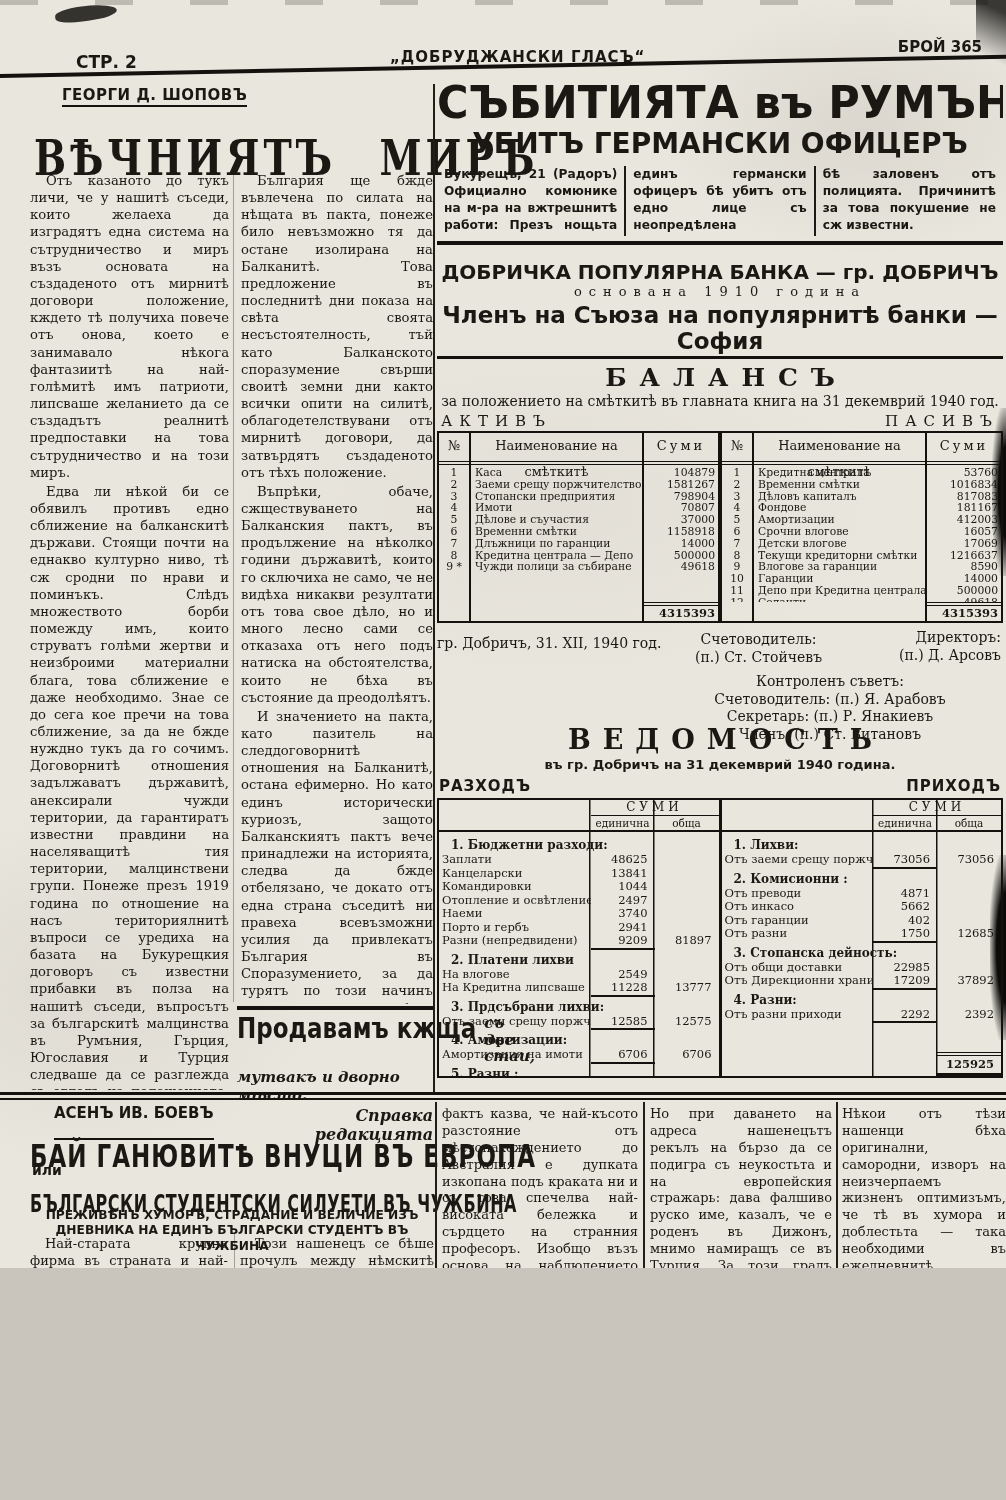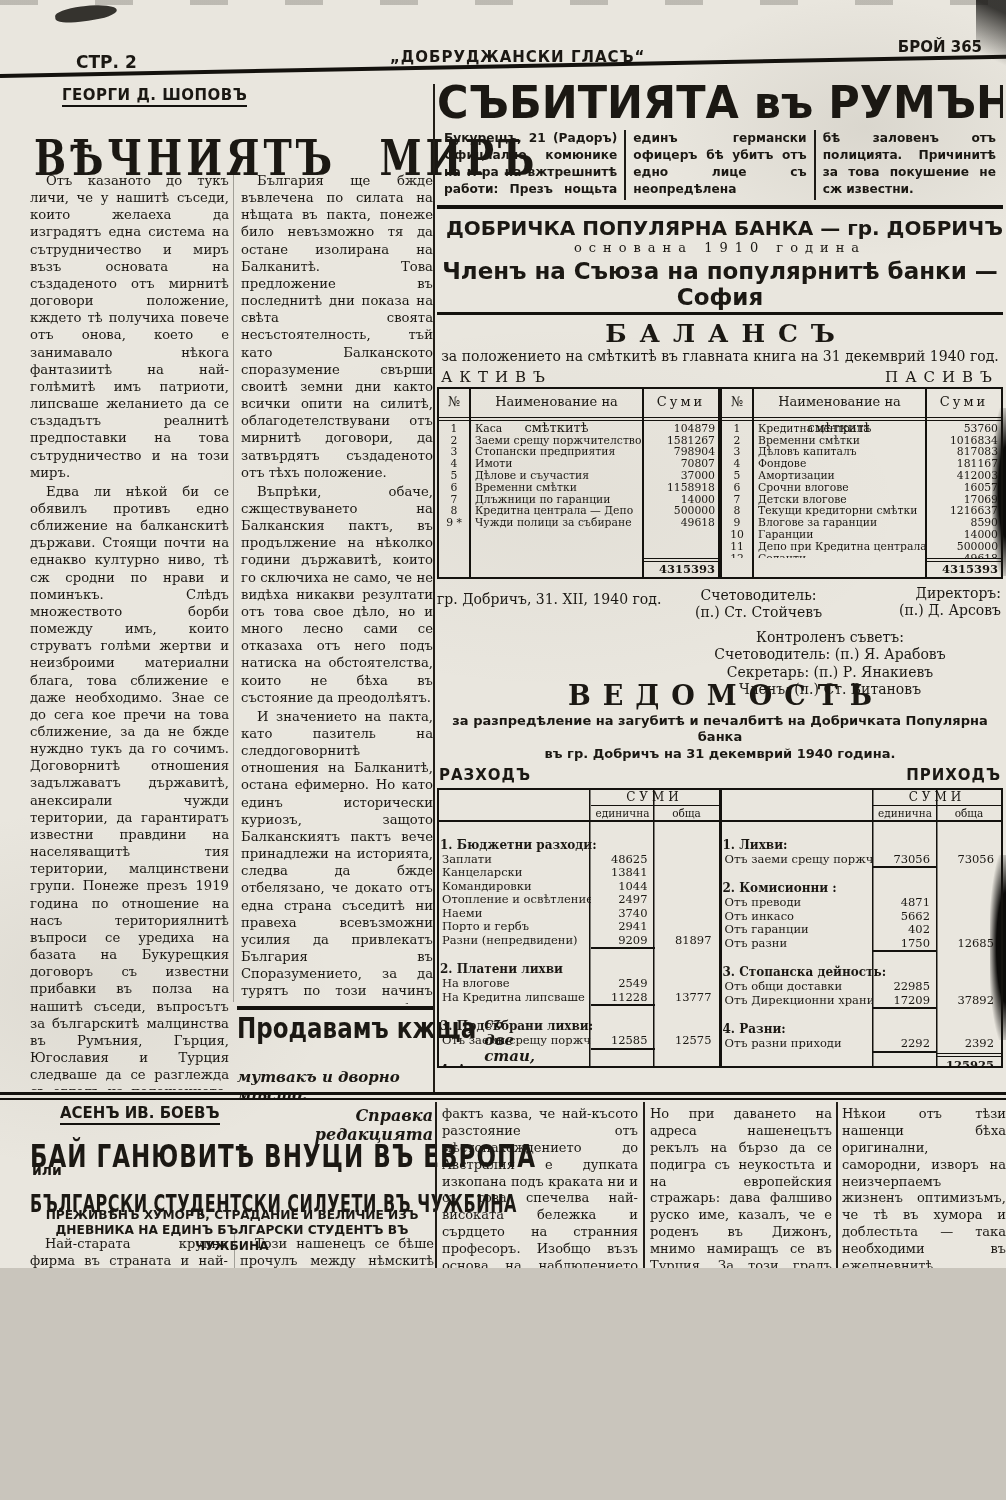--- a/index.html
+++ b/index.html
@@ -44,21 +44,21 @@
   .ad-l3{font:bold italic 16px/1.2 "DejaVu Serif",serif;text-align:right;margin-top:2px}
 
   
   .rsec{position:absolute;left:437px;top:80px;width:566px;height:1014px;overflow:hidden}
   .r-head{font:bold 43px/1.02 "DejaVu Sans","Liberation Sans",sans-serif;text-align:center;white-space:nowrap;transform:scaleY(1.05);transform-origin:center top;margin:0}
   .r-sub{font:bold 28px/1.15 "DejaVu Sans","Liberation Sans",sans-serif;text-align:center;margin:4px 0 0}
   .news{display:flex;margin-top:6px;height:70px;overflow:hidden}
   .news p{font:bold 12.2px/1.4 "DejaVu Sans","Liberation Sans",sans-serif;text-align:justify;margin:0;padding:0 7px;flex:1}
   .news p+p{border-left:2px solid #1c1a16}
   .hr-thick{border:0;border-top:4px solid #14120e;margin:5px 0 4px}
-  .bank-name{font:bold 20px/1.2 "DejaVu Sans","Liberation Sans",sans-serif;text-align:right;margin-top:7px}
+  .bank-name{font:bold 20px/1.2 "DejaVu Sans","Liberation Sans",sans-serif;text-align:center;margin-top:15px}
   .founded{font:13px/1.3 "DejaVu Serif",serif;text-align:center;letter-spacing:7px}
   .member{text-align:center;margin-top:1px}
   .member span{display:inline-block;font:bold 23px/1.15 "DejaVu Sans","Liberation Sans",sans-serif;border-bottom:3px solid #14120e;padding-bottom:1px}
   .bal-title{font:bold 25px/1.15 "DejaVu Serif",serif;text-align:center;letter-spacing:13px;padding-left:13px;margin:5px 0 0}
   .bal-sub{font:14px/1.25 "DejaVu Serif",serif;text-align:center}
   .bal-labels{display:flex;justify-content:space-between;font:15px/1.2 "DejaVu Serif",serif;letter-spacing:7px;padding:2px 4px 1px}
   .bal-wrap{display:flex;height:188px;border-top:2px solid #14120e;border-bottom:2px solid #14120e}
   .bal-half{flex:1;display:flex;flex-direction:column;border-left:2px solid #14120e;
     background-image:linear-gradient(#14120e,#14120e),linear-gradient(#14120e,#14120e);
     background-repeat:no-repeat;background-size:2px 100%,2px 100%;
@@ -88,33 +88,33 @@
     background-image:linear-gradient(#14120e,#14120e),linear-gradient(#14120e,#14120e);
     background-repeat:no-repeat;background-size:1.5px 100%,1.5px 100%;
     background-position:calc(100% - 128px) 0, calc(100% - 64px) 0;}
   .ved-half:last-child{border-left-width:3px;border-right:2px solid #14120e}
   .vhead{position:relative;height:30px;border-bottom:2px solid #14120e}
   .vhead .sums{position:absolute;right:0;top:0;width:128px;height:100%;display:flex;flex-direction:column}
   .vhead .st{font:12px/15px "DejaVu Serif",serif;letter-spacing:4px;text-align:center;border-bottom:1px solid #14120e}
   .vhead .uu{display:flex;flex:1}
   .vhead .uu span{flex:1;font:10.5px/14px "DejaVu Serif",serif;text-align:center}
   .vbody{flex:1;display:flex;flex-direction:column;overflow:hidden;padding-top:3px}
-  .vghead{font:bold 12px/16px "DejaVu Serif",serif;padding-left:1px;margin-top:12px}
+  .vghead{font:bold 12px/16px "DejaVu Serif",serif;padding-left:12px;margin-top:2px}
   .vrow{display:grid;grid-template-columns:1fr 64px 64px;font:11.5px/13.5px "DejaVu Serif",serif}
   .v-nm{padding-left:3px;white-space:nowrap;overflow:hidden}
   .v-un,.v-tt{text-align:right;padding-right:7px}
   .rule-after .v-un{border-bottom:2px solid #14120e}
   .vtotal{display:grid;grid-template-columns:1fr 64px 64px;margin-top:auto;font:bold 11.5px/17px "DejaVu Serif",serif}
   .vtotal .v-tt{border-top:4px double #14120e;border-bottom:3px solid #14120e}
 
   .bottom-rule{position:absolute;top:1092px;left:0;width:1006px;height:3px;border-top:3px solid #14120e;border-bottom:2px solid #14120e}
 
   
   .students{position:absolute;left:30px;top:1102px;width:976px;height:398px;overflow:hidden}
-  .st-author{position:absolute;left:30px;top:2px;font:bold 15px "DejaVu Sans","Liberation Sans",sans-serif;border-bottom:2px solid #14120e;padding-bottom:1px}
+  .st-author{position:absolute;left:24px;top:2px;font:bold 15px "DejaVu Sans","Liberation Sans",sans-serif;border-bottom:2px solid #14120e;padding-bottom:16px}
   .st-t1{position:absolute;left:0;top:24px;font:bold 23px/1 "DejaVu Sans","Liberation Sans",sans-serif;letter-spacing:1px;transform:scaleY(1.35);transform-origin:left top;white-space:nowrap}
   .st-or{position:absolute;left:2px;top:60px;font:bold 14px "DejaVu Sans","Liberation Sans",sans-serif}
   .st-t2{position:absolute;left:0;top:77px;font:bold 16px/1 "DejaVu Sans","Liberation Sans",sans-serif;letter-spacing:.5px;transform:scaleY(1.55);transform-origin:left top;white-space:nowrap}
   .st-deck{position:absolute;left:0;top:106px;width:404px;font:bold 12.2px/1.25 "DejaVu Sans","Liberation Sans",sans-serif;text-align:center}
   .stcol{position:absolute;overflow:hidden;font:13px/1.3 "DejaVu Serif",serif;text-align:justify}
   .stcol p{margin:0 0 2px;text-indent:15px}
   .stcol p.cont{text-indent:0}
   .st-c1{left:0;top:134px;width:198px;height:262px}
   .st-c2{left:210px;top:134px;width:194px;height:262px}
   .st-c3{left:412px;top:4px;width:196px;height:392px}
@@ -164,20 +164,21 @@
     <div class="ad-row">
       <span class="ad-lead">Продавамъ кжща</span>
       <span class="ad-tail">съ две стаи,</span>
     </div>
     <div class="ad-l2">мутвакъ и дворно мѣсто.</div>
     <div class="ad-l3">Справка редакцията</div>
   </div>
 
   <section class="rsec">
     <h1 class="r-head">СЪБИТИЯТА въ РУМЪНИЯ</h1>
+    <h2 class="r-sub">УБИТЪ ГЕРМАНСКИ ОФИЦЕРЪ</h2>
     <div class="news">
       <p>Букурещъ, 21 (Радоръ) Официално комюнике на м-ра на вжтрешнитѣ работи: Презъ нощьта на 19 януарий</p>
       <p>единъ германски офицеръ бѣ убитъ отъ едно лице съ неопредѣлена националность. Убиеца</p>
       <p>бѣ заловенъ отъ полицията. Причинитѣ за това покушение не сж известни.</p>
     </div>
     <hr class="hr-thick">
 
     <div class="bank-name">ДОБРИЧКА ПОПУЛЯРНА БАНКА — гр. ДОБРИЧЪ</div>
     <div class="founded">основана 1910 година</div>
     <div class="member"><span>Членъ на Съюза на популярнитѣ банки — София</span></div>
@@ -338,21 +339,20 @@
       </div>
       <div class="bs-control">
         <div>Контроленъ съветъ:</div>
         <div>Счетоводитель: (п.) Я. Арабовъ</div>
         <div>Секретарь: (п.) Р. Янакиевъ</div>
         <div>Членъ: (п.) Ст. Витановъ</div>
       </div>
     </div>
 
     <h2 class="ved-title">ВЕДОМОСТЬ</h2>
-    <p class="ved-sub">за разпредѣление на загубитѣ и печалбитѣ на Добричката Популярна банка</p>
     <p class="ved-sub">въ гр. Добричъ на 31 декемврий 1940 година.</p>
     <div class="ved-labels">
       <span>РАЗХОДЪ</span>
       <span>ПРИХОДЪ</span>
     </div>
 
     <div class="ved-wrap">
       <div class="ved-half">
         <div class="vhead">
           <div class="sums">

